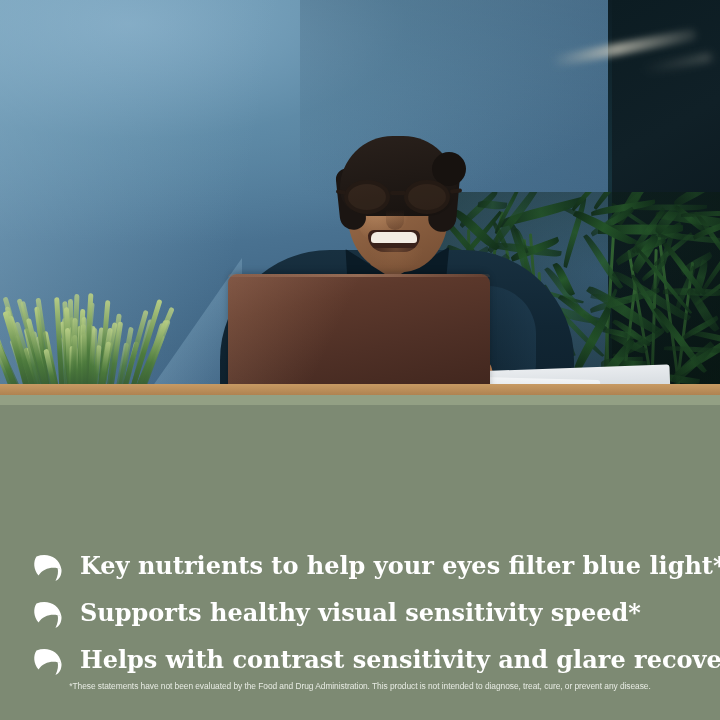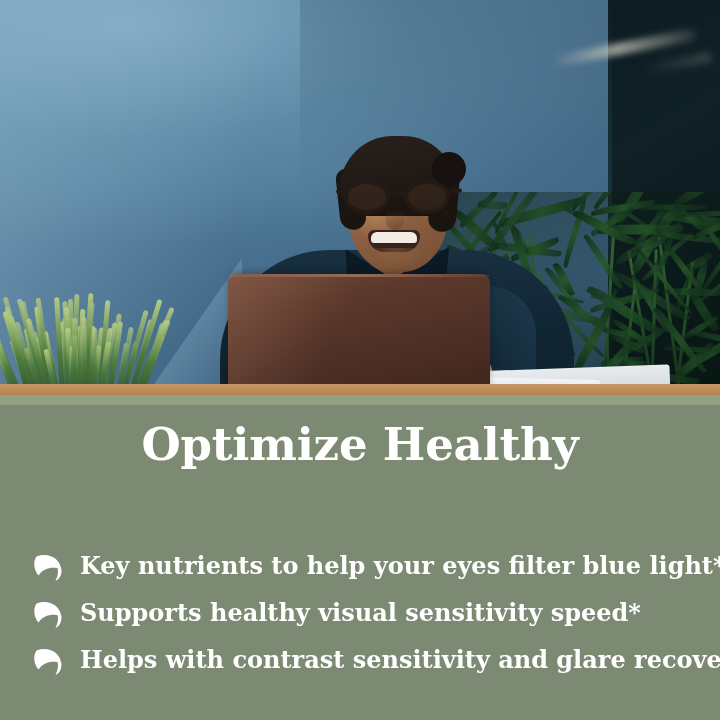--- a/index.html
+++ b/index.html
@@ -498,21 +498,20 @@
       <div class="laptop-edge"></div>
     </div>
 
     <div class="desk"></div>
   </div>
 
   <div class="panel">
     <div class="panel-top-strip"></div>
 
     <div class="headline">
-      <span>Optimize Healthy</span>
     </div>
 
     <div class="bullets">
 
       <div class="bullet">
         <svg class="leaf-icon" viewBox="0 0 34 34">
           <path d="M4.5 7.5 C15 3.5, 27 7.5, 29.5 20.5 C22 17, 11.5 18.5, 6.5 26.5 C1.5 20.5, 1 12.5, 4.5 7.5 Z" fill="#ffffff"></path>
           <path d="M29.5 20.5 C29.8 26.5, 27 30.5, 23.5 32 C26 27, 26.5 23, 25.6 18.8 Z" fill="#ffffff"></path>
         </svg>
         <span class="bullet-text">Key nutrients to help your eyes filter blue light*</span>
@@ -529,14 +528,15 @@
       <div class="bullet">
         <svg class="leaf-icon" viewBox="0 0 34 34">
           <path d="M4.5 7.5 C15 3.5, 27 7.5, 29.5 20.5 C22 17, 11.5 18.5, 6.5 26.5 C1.5 20.5, 1 12.5, 4.5 7.5 Z" fill="#ffffff"></path>
           <path d="M29.5 20.5 C29.8 26.5, 27 30.5, 23.5 32 C26 27, 26.5 23, 25.6 18.8 Z" fill="#ffffff"></path>
         </svg>
         <span class="bullet-text">Helps with contrast sensitivity and glare recovery*</span>
       </div>
 
     </div>
 
+    <div class="disclaimer">*These statements have not been evaluated by the Food and Drug Administration. This product is not intended to diagnose, treat, cure, or prevent any disease.</div>
   </div>
 </div>
 
 </body></html>

